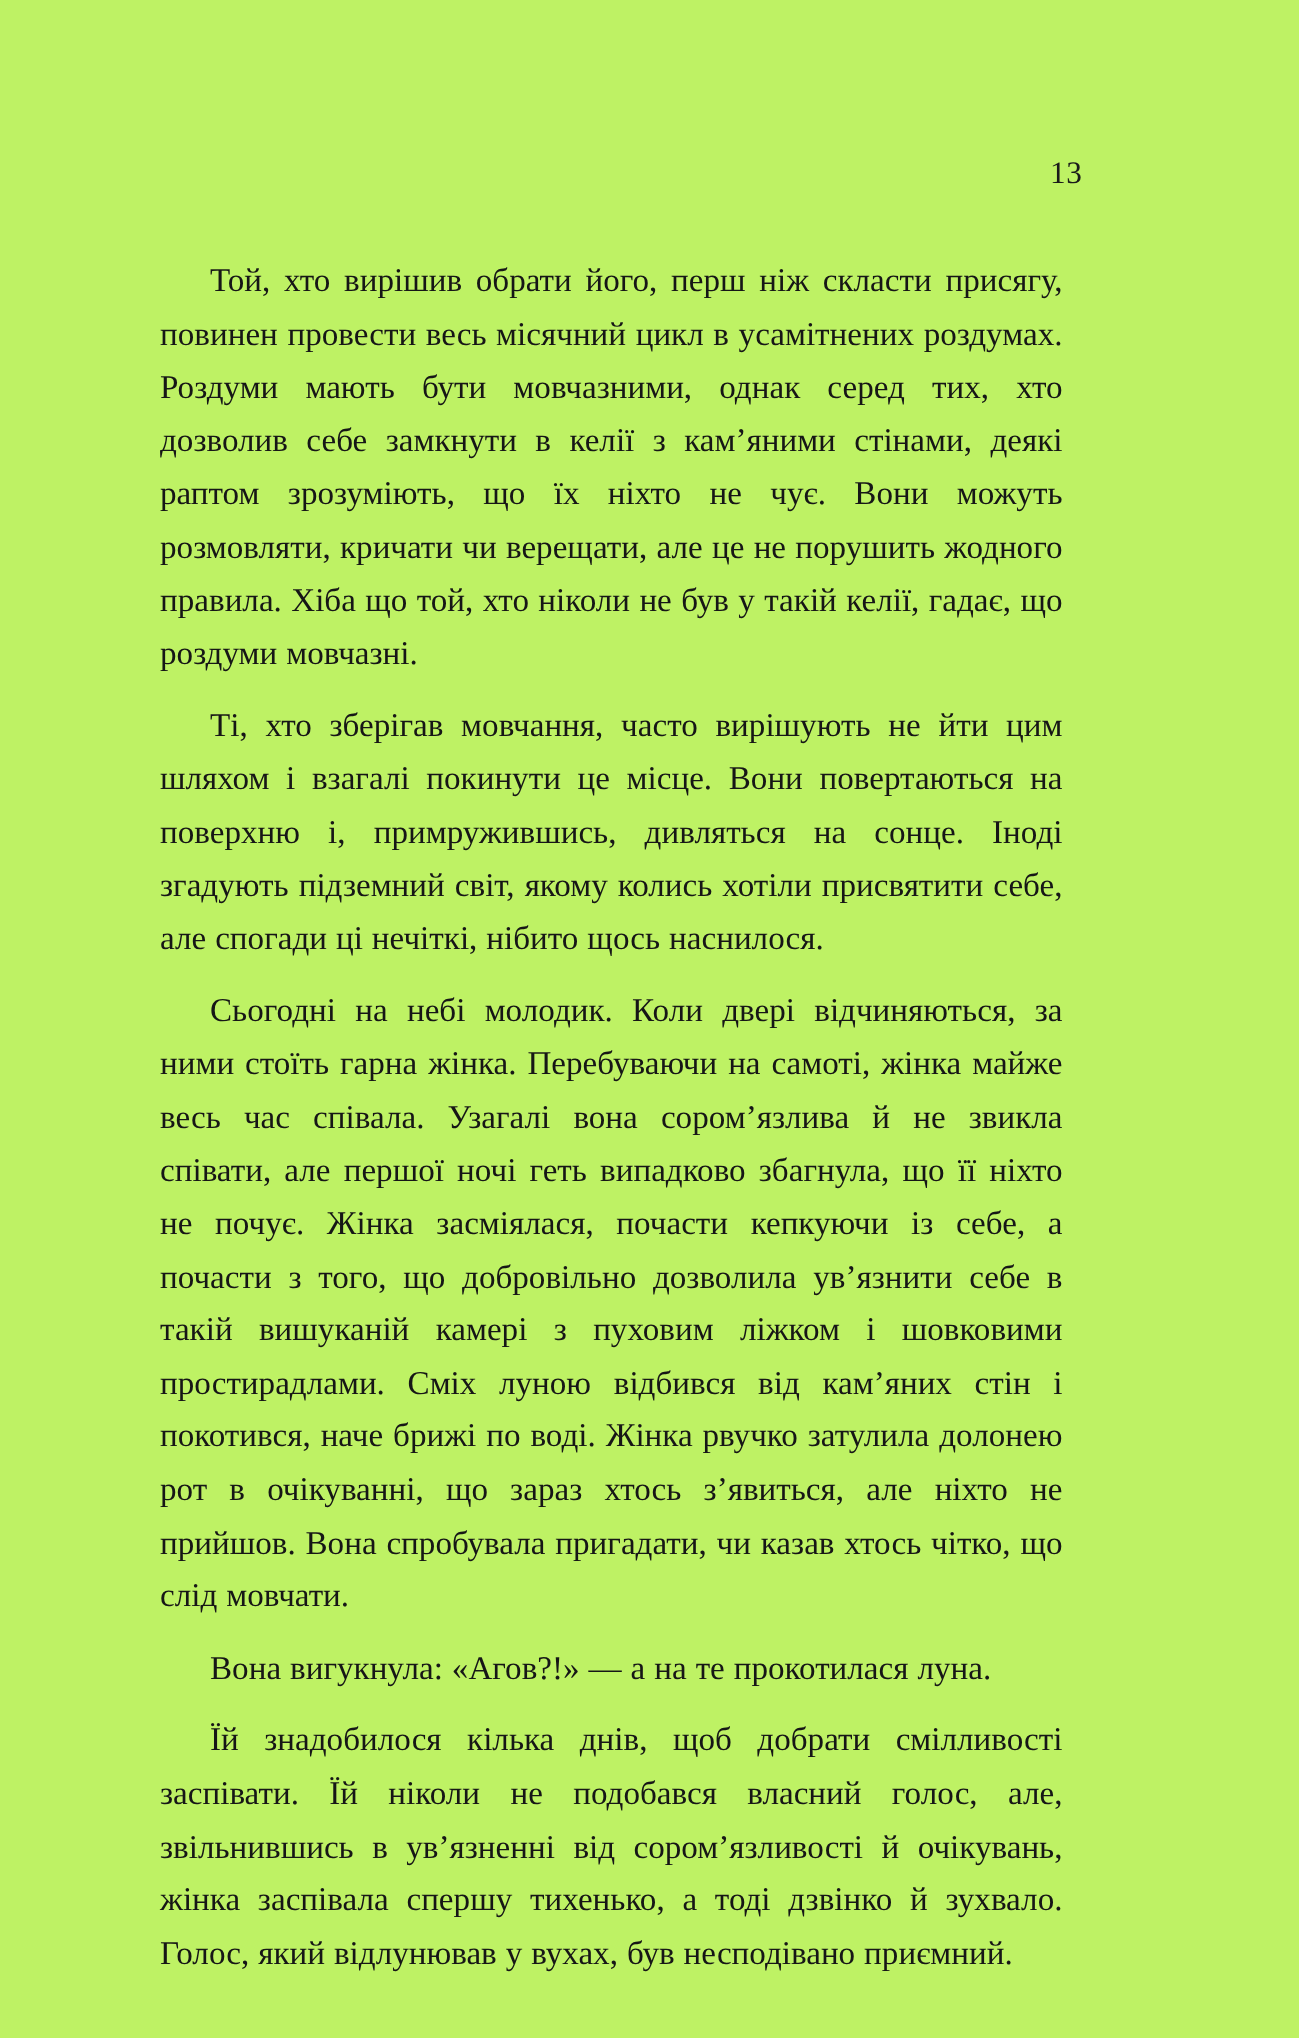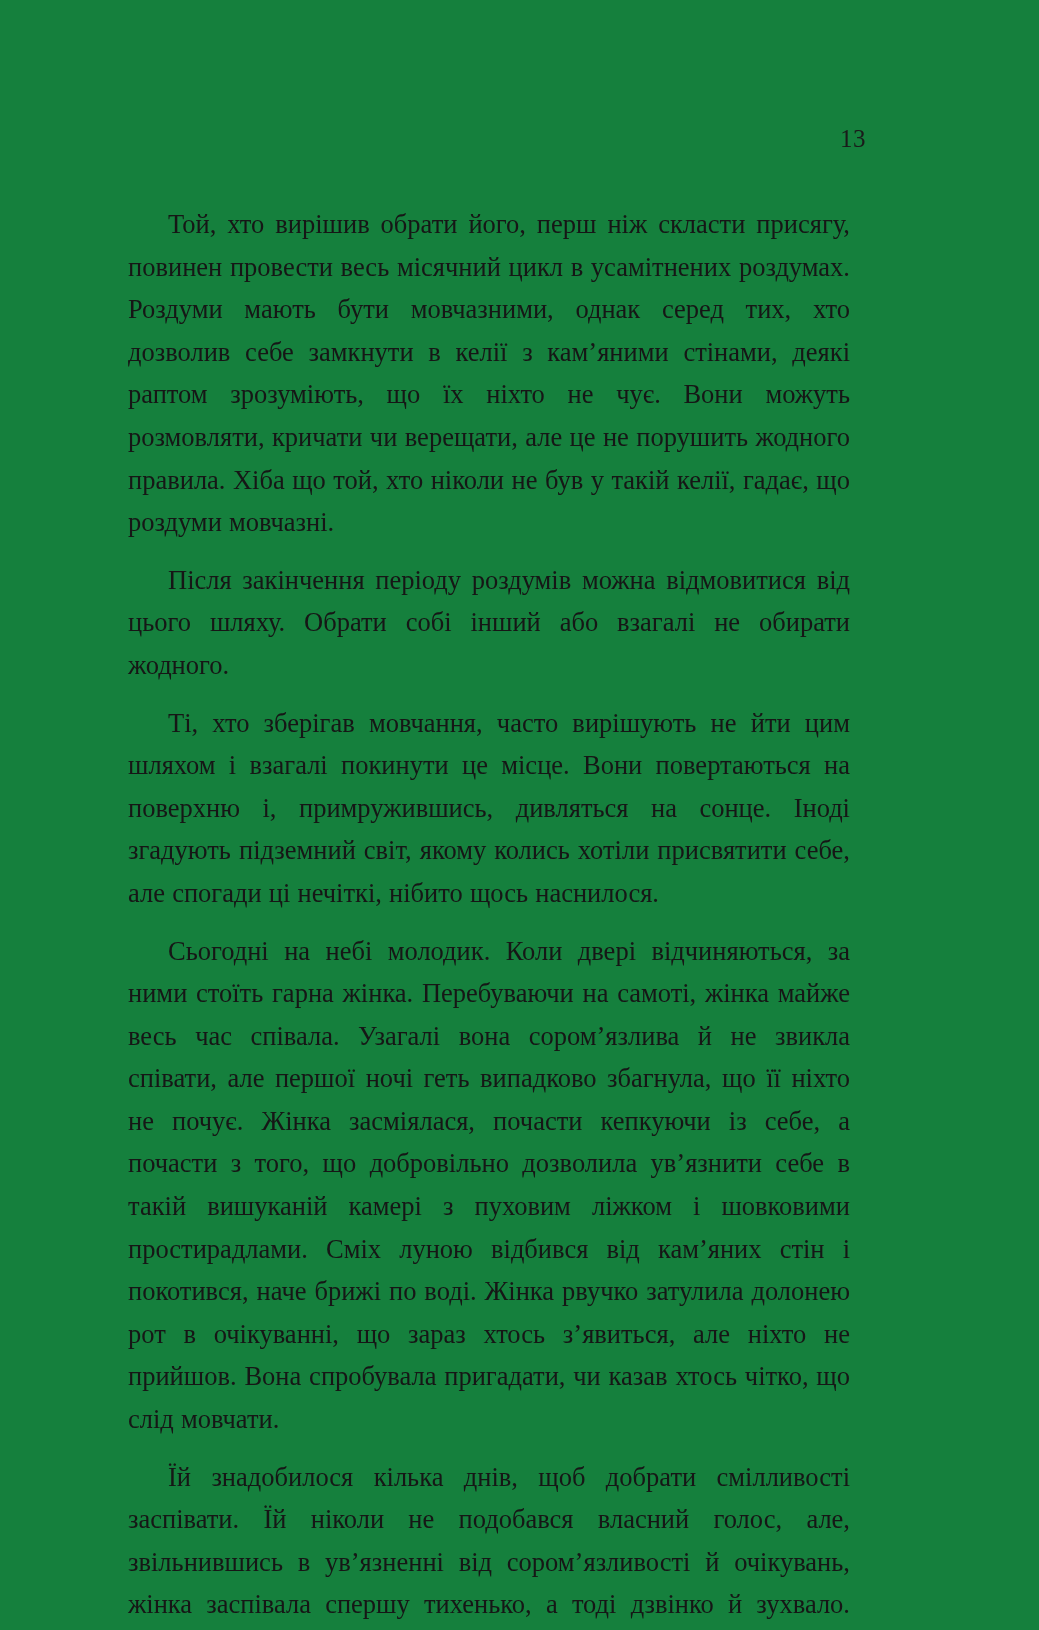--- a/index.html
+++ b/index.html
@@ -4,21 +4,21 @@
 <style>
   html, body {
     margin: 0;
     padding: 0;
     background: #ffffff;
   }
   .page {
     position: relative;
     width: 1039px;
     height: 1630px;
-    background: #15803d;
+    background: #bef264;
     overflow: hidden;
     font-family: "Liberation Serif", "DejaVu Serif", serif;
     color: #161616;
     box-sizing: border-box;
   }
   .folio {
     position: absolute;
     top: 126px;
     left: 0;
     width: 866px;
@@ -51,20 +51,20 @@
 </style>
 </head>
 <body>
 
 <div class="page">
 
   <div class="folio">13</div>
 
   <div class="textblock">
     <p class="para">Той, хто вирішив обрати його, перш ніж скласти присягу, повинен провести весь місячний цикл в усамітнених роздумах. Роздуми мають бути мовчазними, однак серед тих, хто дозволив себе замкнути в келії з кам’яними стінами, деякі раптом зрозуміють, що їх ніхто не чує. Вони можуть розмовляти, кричати чи верещати, але це не порушить жодного правила. Хіба що той, хто ніколи не був у такій келії, гадає, що роздуми мовчазні.</p>
-    <p class="para">Після закінчення періоду роздумів можна відмовитися від цього шляху. Обрати собі інший або взагалі не обирати жодного.</p>
     <p class="para">Ті, хто зберігав мовчання, часто вирішують не йти цим шляхом і взагалі покинути це місце. Вони повертаються на поверхню і, примружившись, дивляться на сонце. Іноді згадують підземний світ, якому колись хотіли присвятити себе, але спогади ці нечіткі, нібито щось наснилося.</p>
     <p class="para">Сьогодні на небі молодик. Коли двері відчиняються, за ними стоїть гарна жінка. Перебуваючи на самоті, жінка майже весь час співала. Узагалі вона сором’язлива й не звикла співати, але першої ночі геть випадково збагнула, що її ніхто не почує. Жінка засміялася, почасти кепкуючи із себе, а почасти з того, що добровільно дозволила ув’язнити себе в такій вишуканій камері з пуховим ліжком і шовковими простирадлами. Смix луною відбився від кам’яних стін і покотився, наче брижі по воді. Жінка рвучко затулила долонею рот в очікуванні, що зараз хтось з’явиться, але ніхто не прийшов. Вона спробувала пригадати, чи казав хтось чітко, що слід мовчати.</p>
+    <p class="para">Вона вигукнула: «Агов?!» — а на те прокотилася луна.</p>
     <p class="para">Їй знадобилося кілька днів, щоб добрати смілливості заспівати. Їй ніколи не подобався власний голос, але, звільнившись в ув’язненні від сором’язливості й очікувань, жінка заспівала спершу тихенько, а тоді дзвінко й зухвало. Голос, який відлунював у вухах, був несподівано приємний.</p>
 
   </div>
 
 </div>
 
 </body></html>

